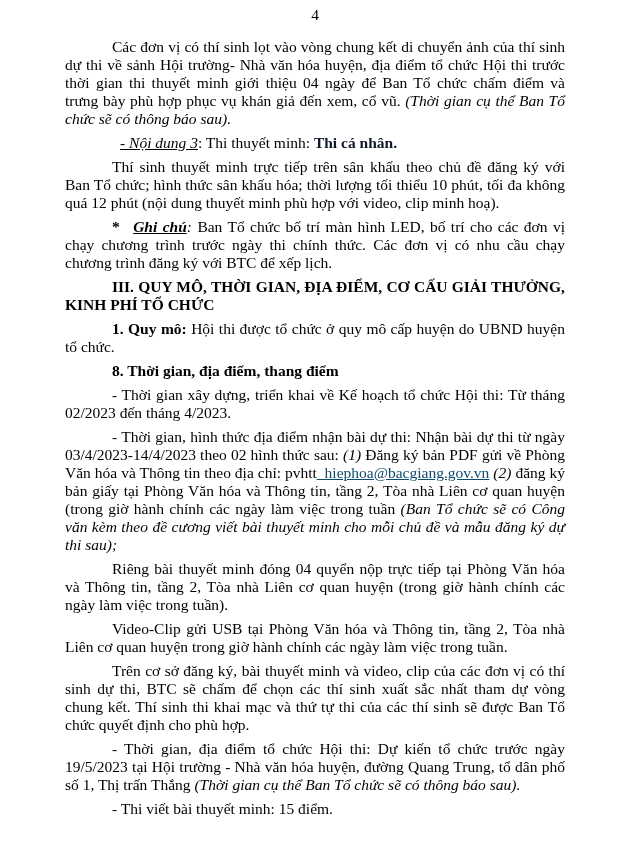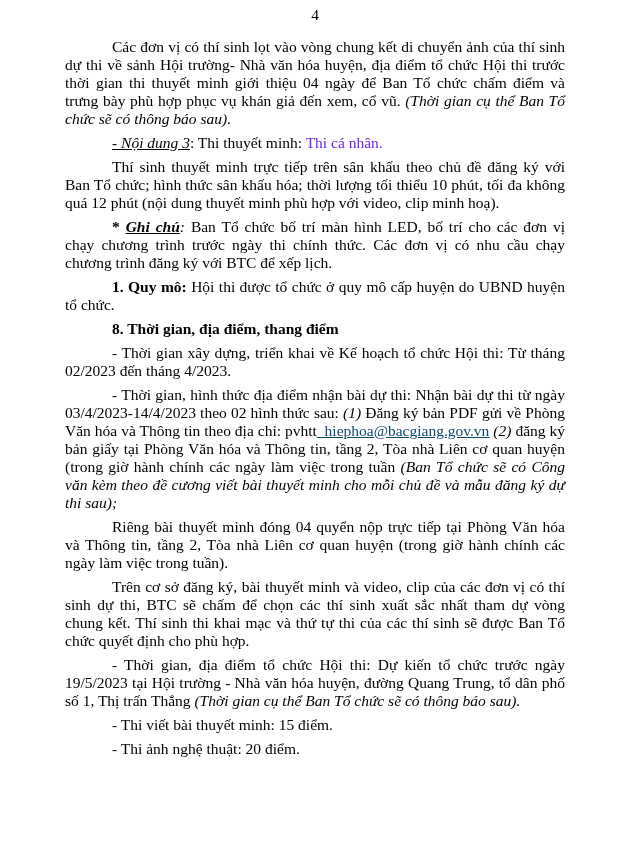--- a/index.html
+++ b/index.html
@@ -20,37 +20,38 @@
     text-align: center;
     margin: 0 0 14px 0;
   }
   p.para {
     margin: 0 0 6px 0;
     text-align: justify;
     text-indent: 47px;
   }
   .b { font-weight: bold; }
   .i { font-style: italic; }
-  .u { text-decoration: underline; }
-  .red { color: #6d28d9; }
+  .u { text-decoration: underline; margin-left: 8px; }
+  .red { color: #0f172a; font-weight: bold; }
   .link { color: #0c4a6e; text-decoration: underline; }
 </style>
 </head>
 <body>
 
 <div class="page">
   <div class="page-number">4</div>
   <div>
       <p class="para"><span>Các đơn vị có thí sinh lọt vào vòng chung kết di chuyển ảnh của thí sinh dự thi về sảnh Hội trường- Nhà văn hóa huyện, địa điểm tổ chức Hội thi trước thời gian thi thuyết minh giới thiệu 04 ngày để Ban Tổ chức chấm điểm và trưng bày phù hợp phục vụ khán giả đến xem, cổ vũ. </span><span class="i">(Thời gian cụ thể Ban Tổ chức sẽ có thông báo sau).</span></p>
       <p class="para"><span class="i u">- Nội dung 3</span><span>: Thi thuyết minh: </span><span class="red">Thi cá nhân.</span></p>
       <p class="para"><span>Thí sinh thuyết minh trực tiếp trên sân khấu theo chủ đề đăng ký với Ban Tổ chức; hình thức sân khấu hóa; thời lượng tối thiểu 10 phút, tối đa không quá 12 phút (nội dung thuyết minh phù hợp với video, clip minh hoạ).</span></p>
       <p class="para"><span class="b">* </span><span class="b i u">Ghi chú</span><span class="i">: </span><span>Ban Tổ chức bố trí màn hình LED, bố trí cho các đơn vị chạy chương trình trước ngày thi chính thức. Các đơn vị có nhu cầu chạy chương trình đăng ký với BTC để xếp lịch.</span></p>
+      <p class="para"><span class="b">III. QUY MÔ, THỜI GIAN, ĐỊA ĐIỂM, CƠ CẤU GIẢI THƯỞNG, KINH PHÍ TỔ CHỨC</span></p>
       <p class="para"><span class="b">1. Quy mô: </span><span>Hội thi được tổ chức ở quy mô cấp huyện do UBND huyện tổ chức.</span></p>
       <p class="para"><span class="b">8. Thời gian, địa điểm, thang điểm</span></p>
       <p class="para"><span>- Thời gian xây dựng, triển khai về Kế hoạch tổ chức Hội thi: Từ tháng 02/2023 đến tháng 4/2023.</span></p>
       <p class="para"><span>- Thời gian, hình thức địa điểm nhận bài dự thi: Nhận bài dự thi từ ngày 03/4/2023-14/4/2023 theo 02 hình thức sau: </span><span class="i">(1)</span><span> Đăng ký bản PDF gửi về Phòng Văn hóa và Thông tin theo địa chỉ: pvhtt</span><span class="link">_hiephoa@bacgiang.gov.vn</span><span> </span><span class="i">(2)</span><span> đăng ký bản giấy tại Phòng Văn hóa và Thông tin, tầng 2, Tòa nhà Liên cơ quan huyện (trong giờ hành chính các ngày làm việc trong tuần </span><span class="i">(Ban Tổ chức sẽ có Công văn kèm theo đề cương viết bài thuyết minh cho mỗi chủ đề và mẫu đăng ký dự thi sau);</span></p>
       <p class="para"><span>Riêng bài thuyết minh đóng 04 quyển nộp trực tiếp tại Phòng Văn hóa và Thông tin, tầng 2, Tòa nhà Liên cơ quan huyện (trong giờ hành chính các ngày làm việc trong tuần).</span></p>
+      <p class="para"><span>Video-Clip gửi USB tại Phòng Văn hóa và Thông tin, tầng 2, Tòa nhà Liên cơ quan huyện trong giờ hành chính các ngày làm việc trong tuần.</span></p>
       <p class="para"><span>Trên cơ sở đăng ký, bài thuyết minh và video, clip của các đơn vị có thí sinh dự thi, BTC sẽ chấm để chọn các thí sinh xuất sắc nhất tham dự vòng chung kết. Thí sinh thi khai mạc và thứ tự thi của các thí sinh sẽ được Ban Tổ chức quyết định cho phù hợp.</span></p>
       <p class="para"><span>- Thời gian, địa điểm tổ chức Hội thi: Dự kiến tổ chức trước ngày 19/5/2023 tại Hội trường - Nhà văn hóa huyện, đường Quang Trung, tổ dân phố số 1, Thị trấn Thắng </span><span class="i">(Thời gian cụ thể Ban Tổ chức sẽ có thông báo sau).</span></p>
       <p class="para"><span>- Thi viết bài thuyết minh: 15 điểm.</span></p>
-      <p class="para"><span>- Thi ảnh nghệ thuật: 20 điểm.</span></p>
     </div>
 </div>
 
 </body></html>

